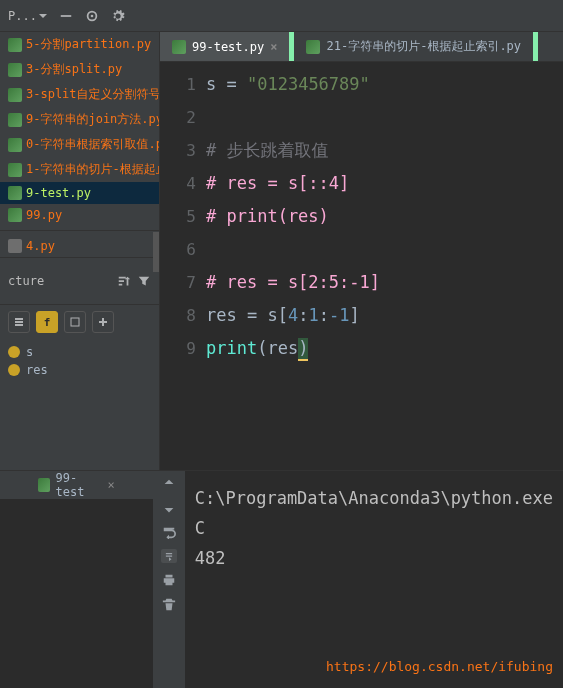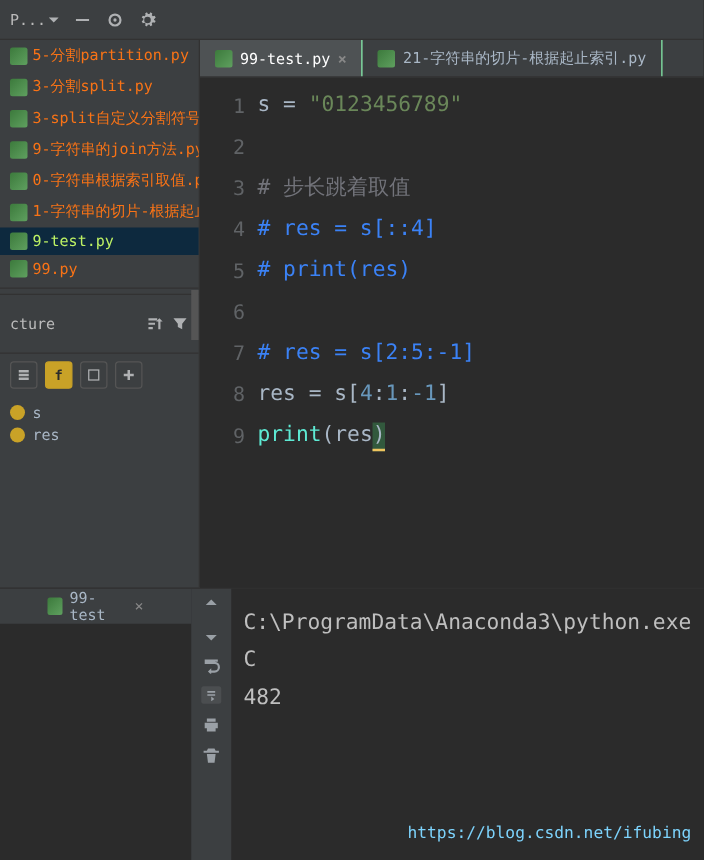--- a/index.html
+++ b/index.html
@@ -19,43 +19,43 @@
 .struct-hdr{display:flex;align-items:center;justify-content:space-between;padding:16px 8px;border-top:1px solid #323232;border-bottom:1px solid #323232;font-size:12px;color:#bbb}
 .struct-icons{display:flex;gap:6px}
 .struct-tb{display:flex;gap:6px;padding:6px 8px;align-items:center}
 .struct-tb .btn{width:22px;height:22px;border:1px solid #555;border-radius:3px;display:flex;align-items:center;justify-content:center}
 .struct-tb .btn.y{background:#c9a227;border-color:#c9a227}
 .struct-items{padding:4px 8px;font-size:12px}
 .struct-item{display:flex;align-items:center;gap:6px;padding:2px 0}
 .dot{width:12px;height:12px;border-radius:50%;background:#c9a227;display:inline-block}
 .editor{flex:1;background:#2b2b2b;display:flex;flex-direction:column;position:relative}
 .tabs{height:30px;background:#3c3f41;display:flex;border-bottom:1px solid #323232}
-.tab{padding:0 12px;display:flex;align-items:center;gap:6px;font-size:12px;border-right:1px solid #86efac;cursor:pointer}
+.tab{padding:0 12px;display:flex;align-items:center;gap:6px;font-size:12px;border-right:5px solid #86efac;cursor:pointer}
 .tab.act{background:#4e5254;color:#fff}
 .tab::before{content:"";width:14px;height:14px;background:linear-gradient(135deg,#3c7a3c,#5fa05f);border-radius:2px}
 .tab .x{color:#888;font-weight:bold}
 .code{display:flex;flex:1;padding-top:6px;overflow:hidden}
 .gutter{width:46px;text-align:right;color:#606366;font-size:16px;line-height:33px;padding-right:10px;user-select:none;position:relative}
 .lines{flex:1;font-size:17px;line-height:33px;white-space:pre}
 .s-var{color:#a9b7c6}
 .s-str{color:#6a8759}
-.s-cmt{color:#3b82f6}
+.s-cmt{color:#f9a8d4}
 .s-num{color:#6897bb}
 .s-fn{color:#5eead4}
 .s-cmt-zh{color:#72737a}
 .caret-bg{background:#32593d;border-bottom:2px solid #efc55f;padding-bottom:1px}
 .bottom{border-top:1px solid #323232;height:218px;background:#2b2b2b;display:flex;flex-direction:row}
 .run-tab{height:28px;background:#3c3f41;display:flex;align-items:center;padding:0 28px;font-size:12px}
 .run-tab .t{display:flex;align-items:center;gap:6px;padding:4px 10px}
 .run-tab .t::before{content:"";width:14px;height:14px;background:linear-gradient(135deg,#3c7a3c,#5fa05f);border-radius:2px}
 .run-body{display:flex;flex:1}
 .run-gutter{width:32px;background:#3c3f41;display:flex;flex-direction:column;align-items:center;padding:6px 0;gap:10px}
 .run-gutter svg{fill:#9aa0a6}
 .console{flex:1;padding:12px 10px;font-size:17px;line-height:30px;color:#bfbfbf;font-family:Consolas,monospace;position:relative}
-.watermark{position:absolute;right:10px;bottom:6px;color:#7dd3fc;font-size:13px}
+.watermark{position:absolute;right:10px;bottom:6px;color:#f97316;font-size:13px}
 </style>
 </head>
 <body>
 
 <div class="toolbar">
   <span class="drop">
       <span>P...</span>
       <svg width="8" height="8" viewBox="0 0 8 8">
         <path d="M0 2l4 4 4-4z"></path>
       </svg>
@@ -95,20 +95,23 @@
         </div>
         <div class="file-row sel">
           <span>9-test.py</span>
         </div>
         <div class="file-row">
           <span>99.py</span>
         </div>
       </div>
     <div class="scroll-thumb"></div>
     <div class="divider"></div>
+    <div class="file-row plain">
+        <span>4.py</span>
+      </div>
     <div class="struct-hdr">
       <span>cture</span>
       <div class="struct-icons">
         <svg width="14" height="14" viewBox="0 0 16 16" fill="#afb1b3">
             <path d="M2 3h8v2H2zm0 4h6v2H2zm0 4h4v2H2zM12 3l3 3h-2v7h-2V6h-2z"></path>
           </svg>
         <svg width="14" height="14" viewBox="0 0 16 16" fill="#afb1b3">
             <path d="M2 3h12l-4 5v5l-4-2V8z"></path>
           </svg>
       </div>

